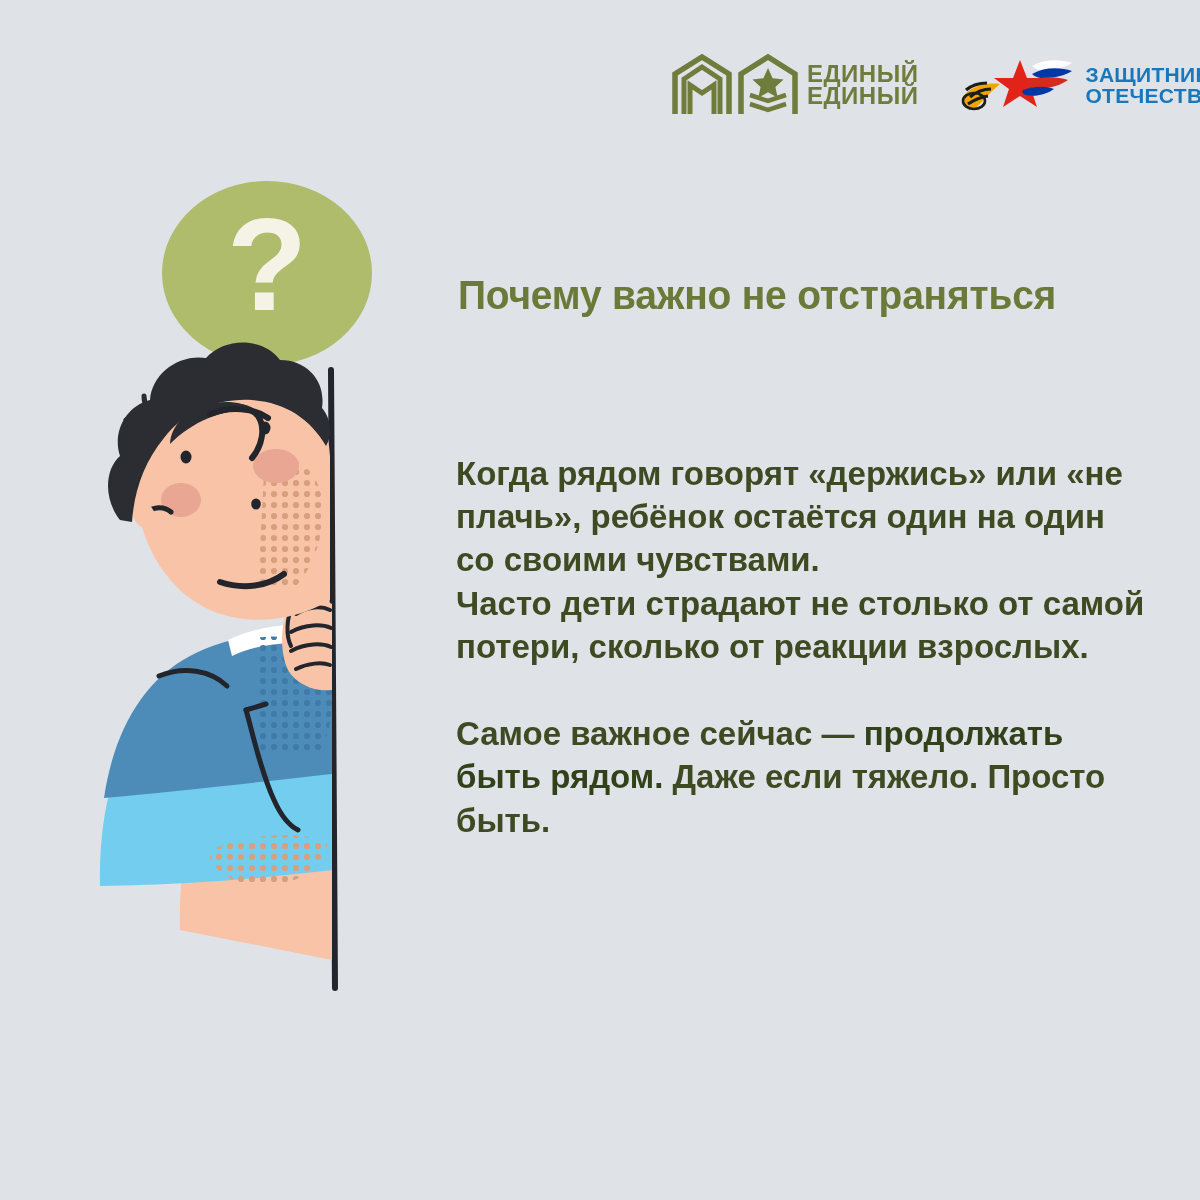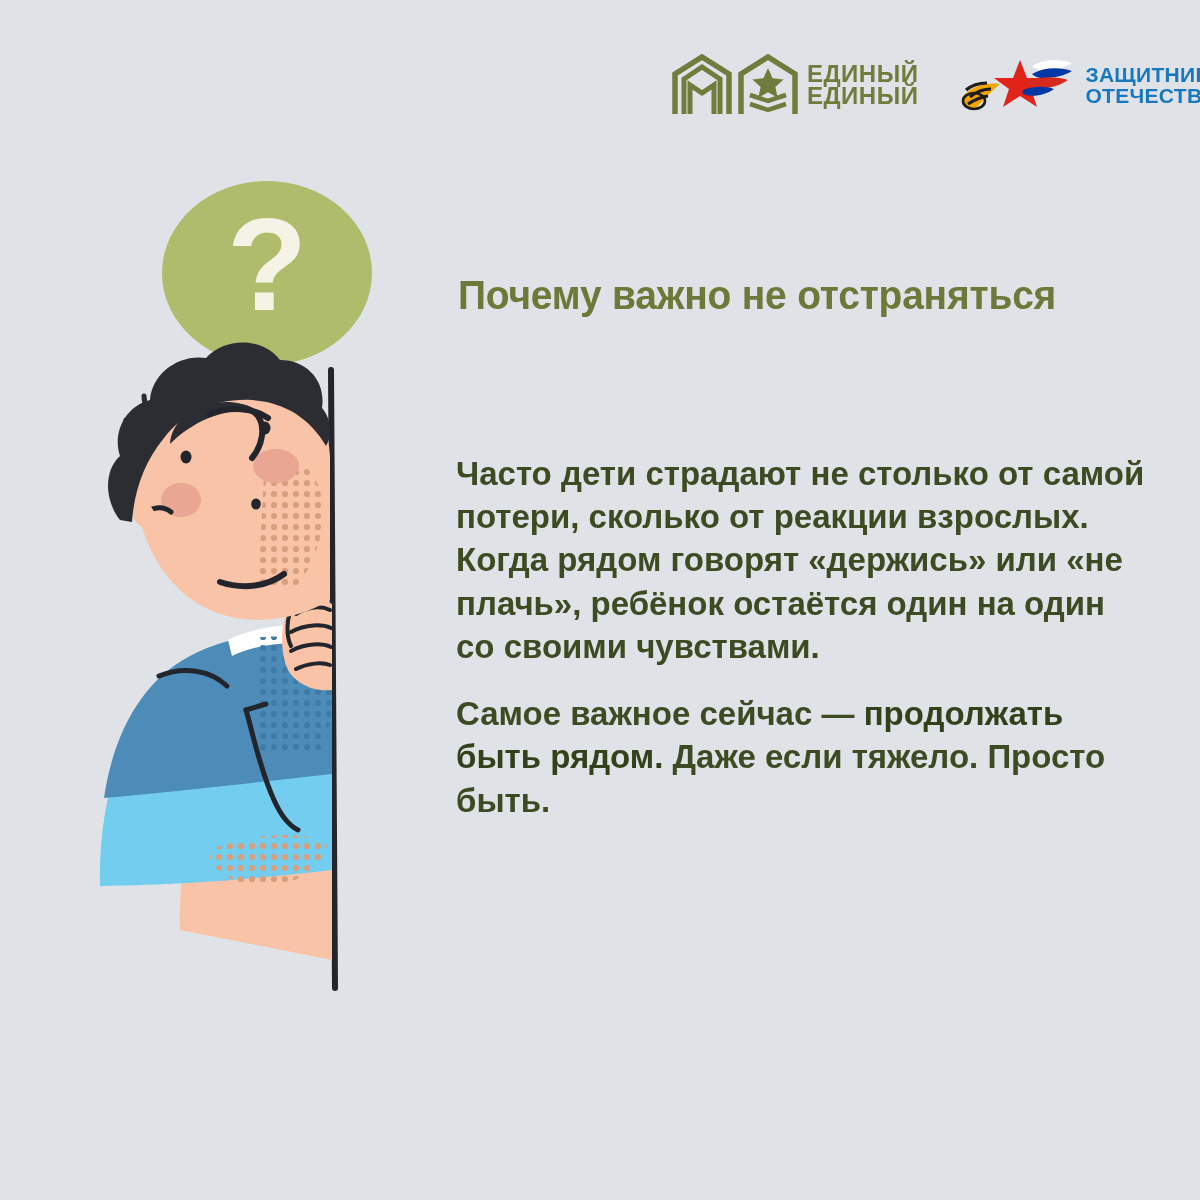--- a/index.html
+++ b/index.html
@@ -98,21 +98,21 @@
     left: 456px;
     top: 452px;
     width: 690px;
     color: #3d4a22;
     font-size: 33px;
     font-weight: bold;
     line-height: 1.31;
   }
   .para { margin: 0; }
   .para + .para { margin-top: 0px; }
-  .para.gap { margin-top: 24px; }
+  .para.gap { margin-top: 44px; }
   .strong-em { font-weight: bold; color: #32411a; }
 
   
   .footer {
     position: absolute;
     left: 0;
     bottom: 0;
     width: 1200px;
     height: 74px;
     background: #6d7638;
@@ -255,19 +255,19 @@
         <path d="M92 272 C80 266 70 258 66 250" stroke="#2b2d33" stroke-width="5" fill="none" stroke-linecap="round"></path>
         <path d="M110 274 C134 250 166 238 196 240 C176 228 148 230 128 244 C116 252 110 264 110 274 Z" fill="#2b2d33"></path>
         <path d="M150 244 C170 236 194 238 208 248" stroke="#22252b" stroke-width="6" fill="none" stroke-linecap="round"></path>
       </g>
     </svg>
   </div>
 
   <div class="title">Почему важно не отстраняться</div>
 
   <div class="body-col">
+    <p class="para">Когда рядом говорят «держись» или «не плачь», ребёнок остаётся один на один со своими чувствами.</p>
     <p class="para">Часто дети страдают не столько от самой потери, сколько от реакции взрослых.</p>
-    <p class="para">Когда рядом говорят «держись» или «не плачь», ребёнок остаётся один на один со своими чувствами.</p>
     <p class="para gap"><span>Самое важное сейчас — </span><span class="strong-em">продолжать быть рядом.</span><span> Даже если тяжело. Просто быть.</span></p>
   </div>
 
 
 </div>
 
 </body></html>

